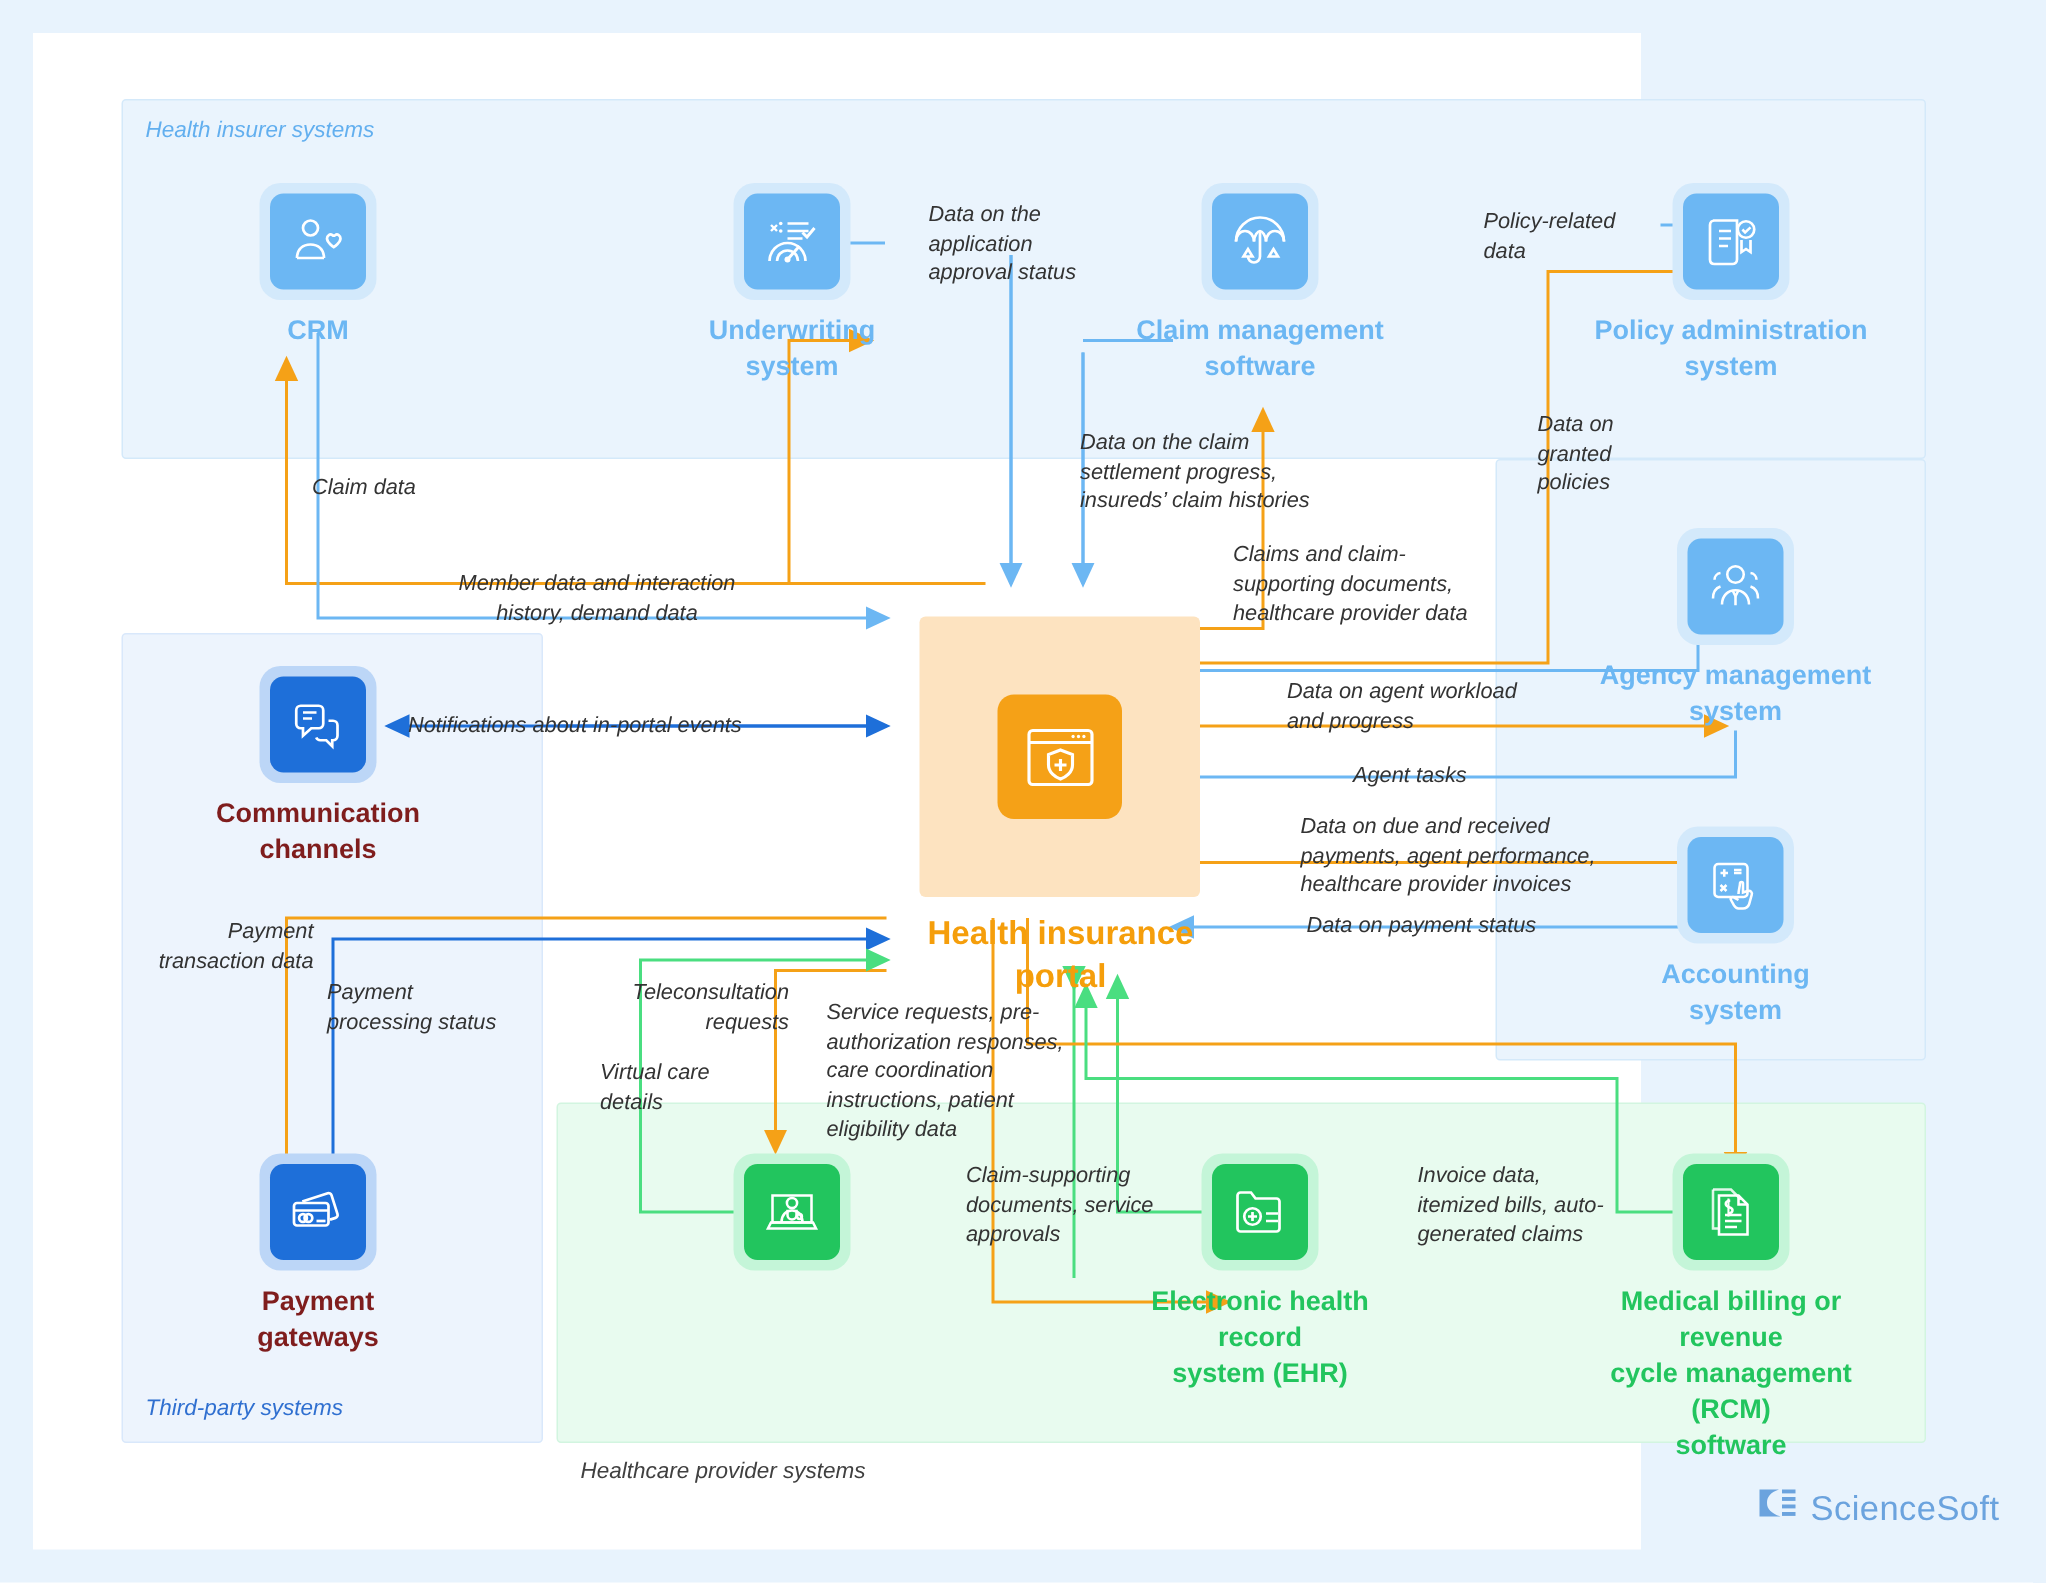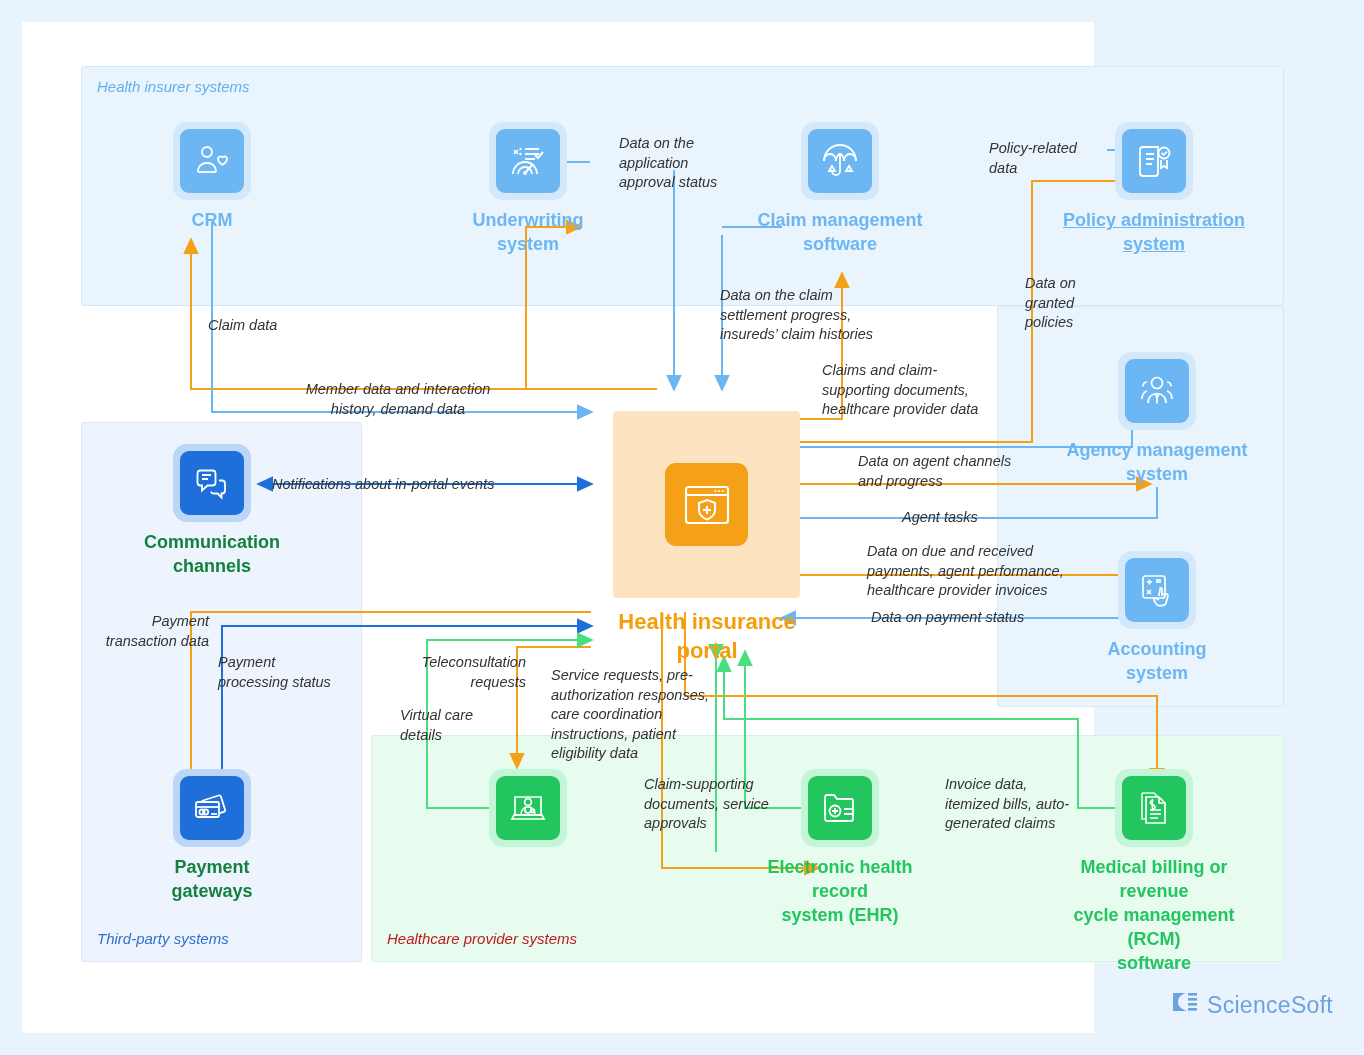--- a/index.html
+++ b/index.html
@@ -16,21 +16,21 @@
     background:#ffffff;
   }
   .panel { position:absolute; border-radius:3px; }
   .panel-insurer   { background:#eaf4fd; border:1px solid #d4e9fa; }
   .panel-third     { background:#edf4fd; border:1px solid #d9e8fb; }
   .panel-provider  { background:#e8fbef; border:1px solid #d2f5e0; }
   .panel-label {
     position:absolute; font-style:italic; font-size:15px; white-space:nowrap;
   }
   .lbl-blue { color:#62afef; }
-  .lbl-green{ color:#b91c1c; }
+  .lbl-green{ color:#404040;margin-top:42px; }
   .lbl-dblue{ color:#2f6fd0; }
 
   
   .node { position:absolute; width:200px; text-align:center; }
   .node .icon-wrap {
     width:78px; height:78px; margin:0 auto;
     border-radius:14px; display:flex; align-items:center; justify-content:center;
   }
   .node .icon-box {
     width:64px; height:64px; border-radius:9px;
@@ -39,21 +39,21 @@
   .node .title {
     margin-top:9px; font-weight:bold; font-size:18px; line-height:1.33;
   }
   
   .t-lblue .icon-wrap { background:#d3e9fb; }
   .t-lblue .icon-box  { background:#6cb7f3; }
   .t-lblue .title     { color:#6cb7f3; }
   
   .t-dblue .icon-wrap { background:#bcd6f7; }
   .t-dblue .icon-box  { background:#1e6fd9; }
-  .t-dblue .title     { color:#15803d; }
+  .t-dblue .title     { color:#7f1d1d; }
   
   .t-green .icon-wrap { background:#c4f5d8; }
   .t-green .icon-box  { background:#22c55e; }
   .t-green .title     { color:#22c55e; }
 
   
   #portal-box {
     position:absolute; left:591px; top:389px; width:187px; height:187px;
     background:#fde3c0; border-radius:4px;
   }
@@ -222,21 +222,21 @@
       <div class="icon-box">
         <svg width="40" height="40" viewBox="0 0 40 40" fill="none" stroke="#fff" stroke-width="1.8">
           <path d="M8 6h16v26c0 2-1.6 3-3 3H9c-2 0-3-1.2-3-3V9a3 3 0 0 1 3-3z"></path>
           <path d="M12 13h8M12 18h8M12 23h6"></path>
           <circle cx="30" cy="12" r="5.5"></circle>
             <path d="M27.6 12l1.8 1.9L33 10.6" stroke-width="1.7"></path>
           <path d="M27 19v8l3-2 3 2v-8"></path>
         </svg>
       </div>
     </div>
-    <div class="title" style="white-space:pre-line;text-decoration:underline;">Policy administration
+    <div class="title" style="white-space:pre-line;">Policy administration
 system</div>
   </div>
 
   <div class="node t-lblue" style="left:1035px; top:330px;">
     <div class="icon-wrap">
       <div class="icon-box">
         <svg width="40" height="40" viewBox="0 0 40 40" fill="none" stroke="#fff" stroke-width="1.7">
           <circle cx="20" cy="12" r="5.5"></circle>
           <path d="M11 32c0-6 4-9.5 9-9.5s9 3.5 9 9.5"></path>
           <path d="M18 22.5l2 4 2-4"></path>
@@ -371,21 +371,21 @@
   <div class="elabel" style="left:698px; top:264px;">Data on the claim
 settlement progress,
 insureds’ claim histories</div>
   <div class="elabel" style="left:800px; top:339px;">Claims and claim-
 supporting documents,
 healthcare provider data</div>
   <div class="elabel" style="left:967px; top:117px;">Policy-related
 data</div>
   <div class="elabel" style="left:1003px; top:252px;">Data on granted
 policies</div>
-  <div class="elabel" style="left:836px; top:430px;">Data on agent channels
+  <div class="elabel" style="left:836px; top:430px;">Data on agent workload
 and progress</div>
   <div class="elabel" style="left:880px; top:486px;">Agent tasks</div>
   <div class="elabel" style="left:845px; top:520px;">Data on due and received
 payments, agent performance,
 healthcare provider invoices</div>
   <div class="elabel" style="left:849px; top:586px;">Data on payment status</div>
   <div class="elabel" style="left:250px; top:453px;">Notifications about in-portal events</div>
   <div class="elabel r" style="left:60px; top:590px; width:127px;">Payment
 transaction data</div>
   <div class="elabel" style="left:196px; top:631px;">Payment

